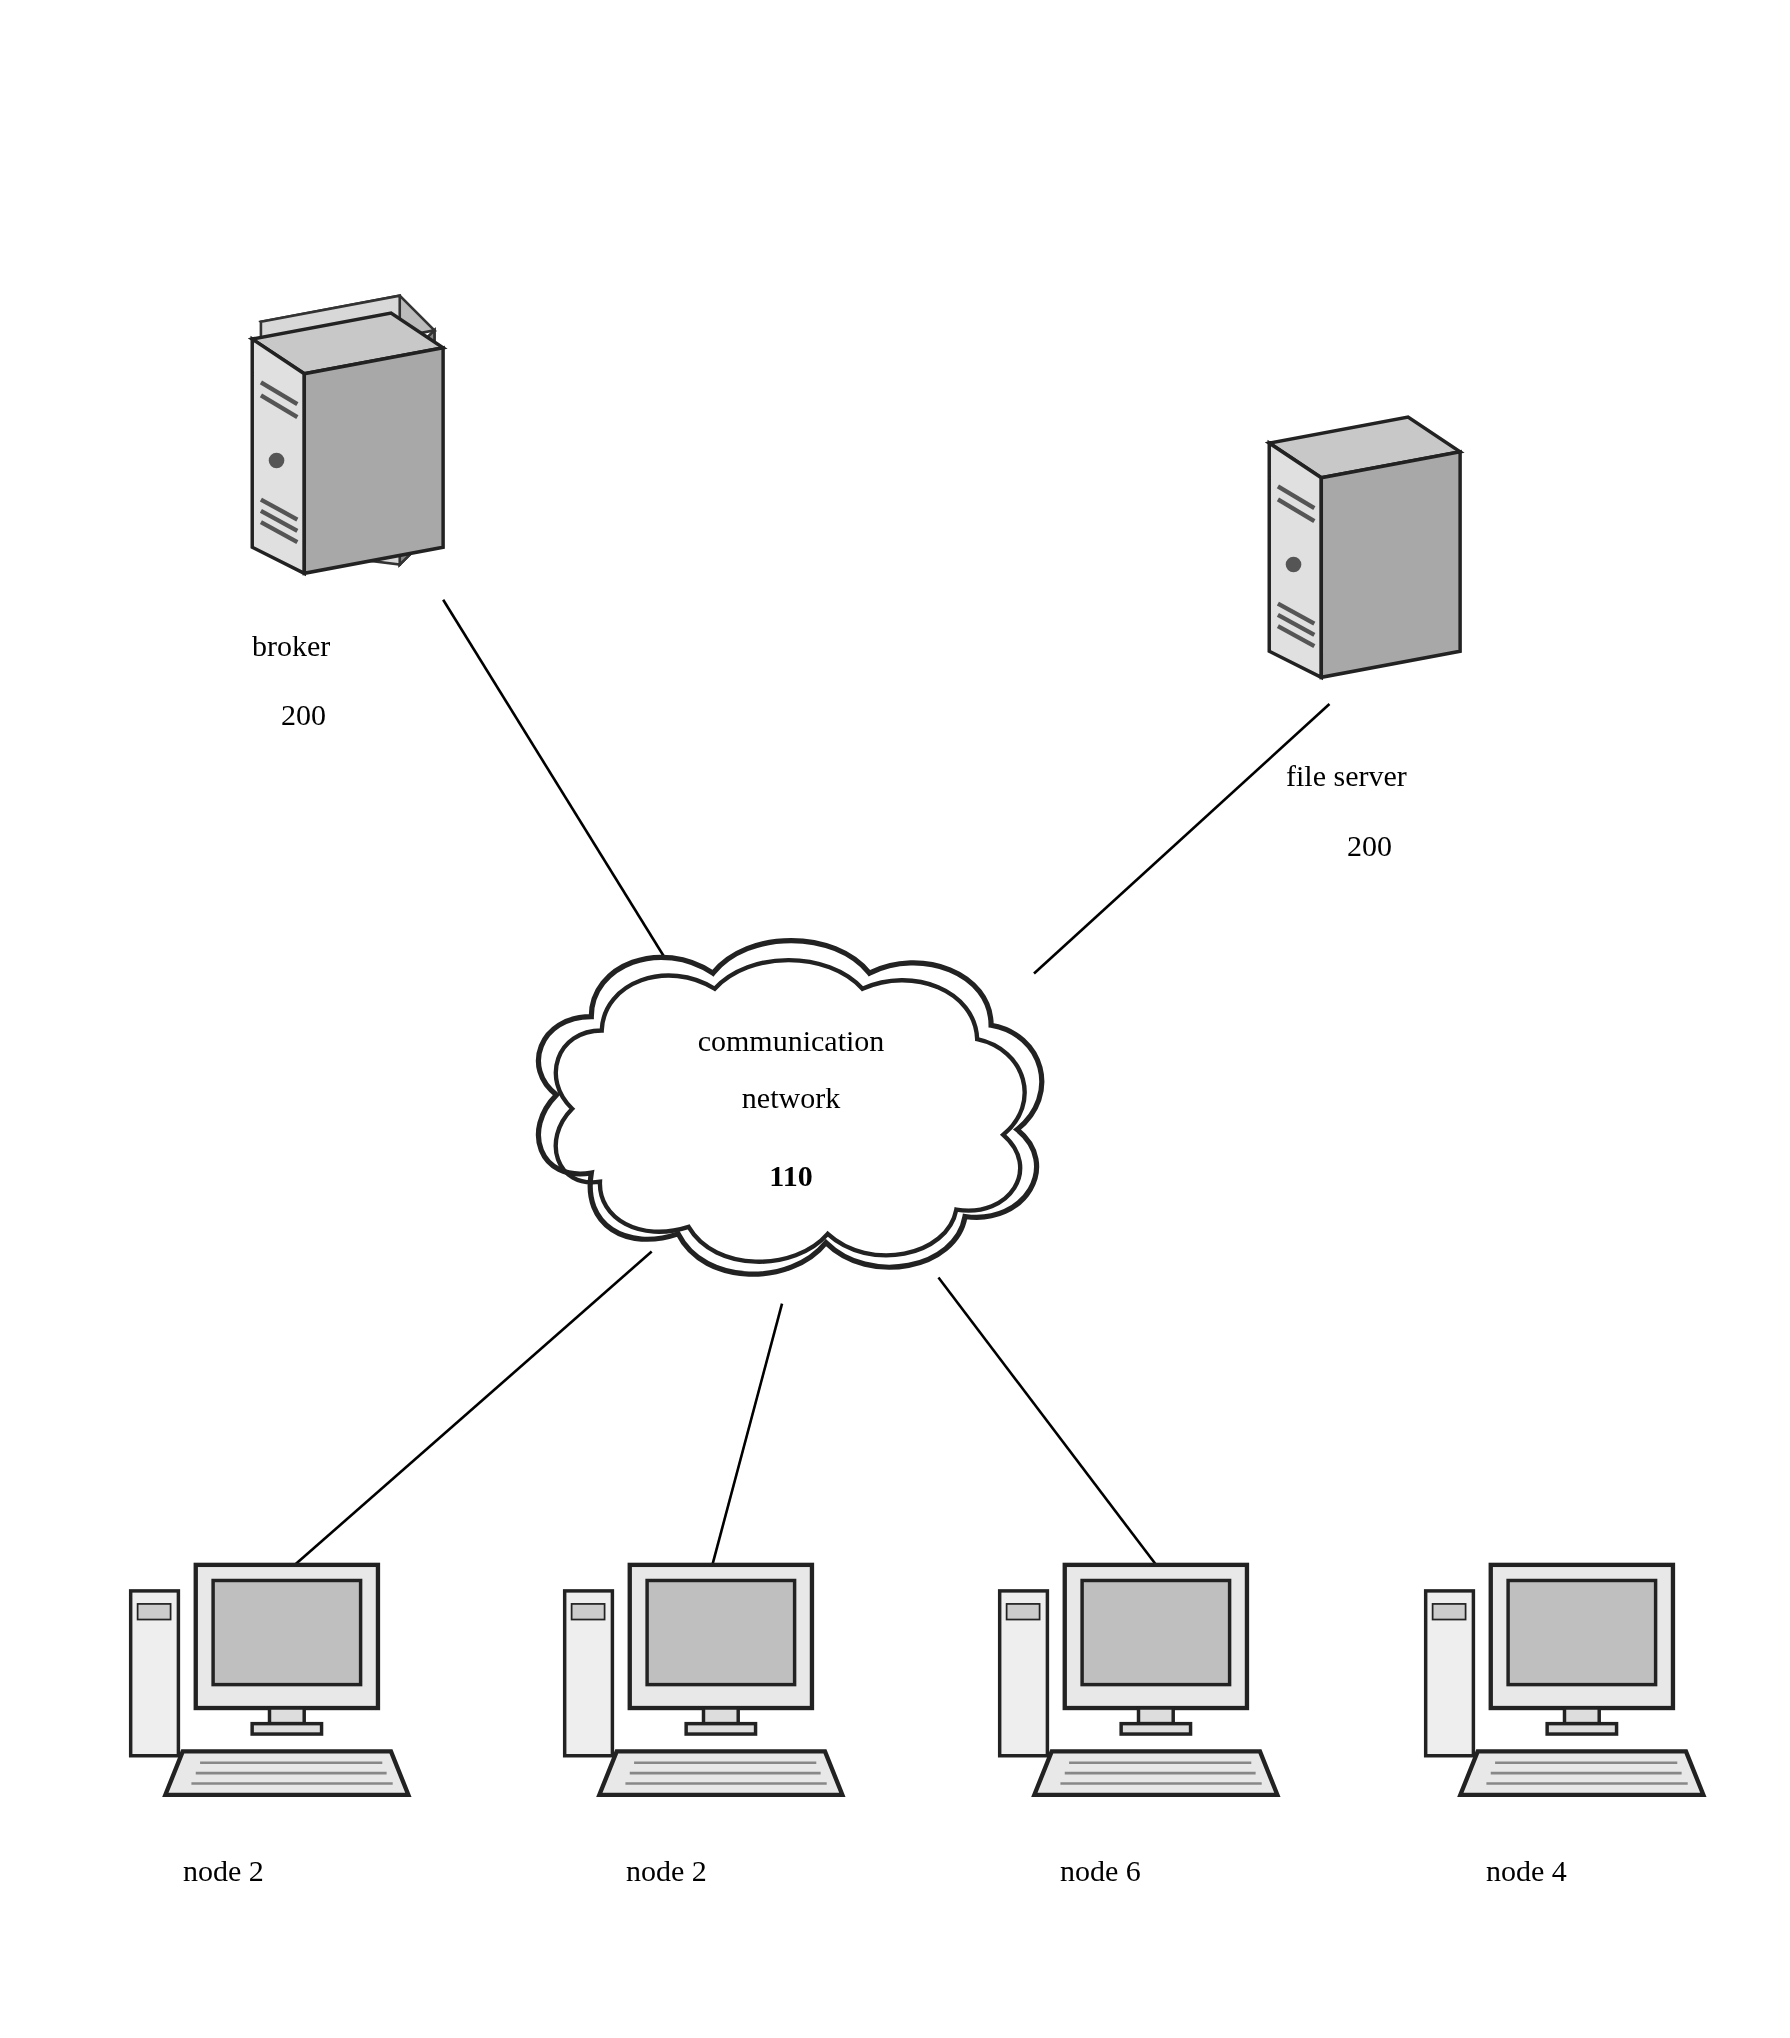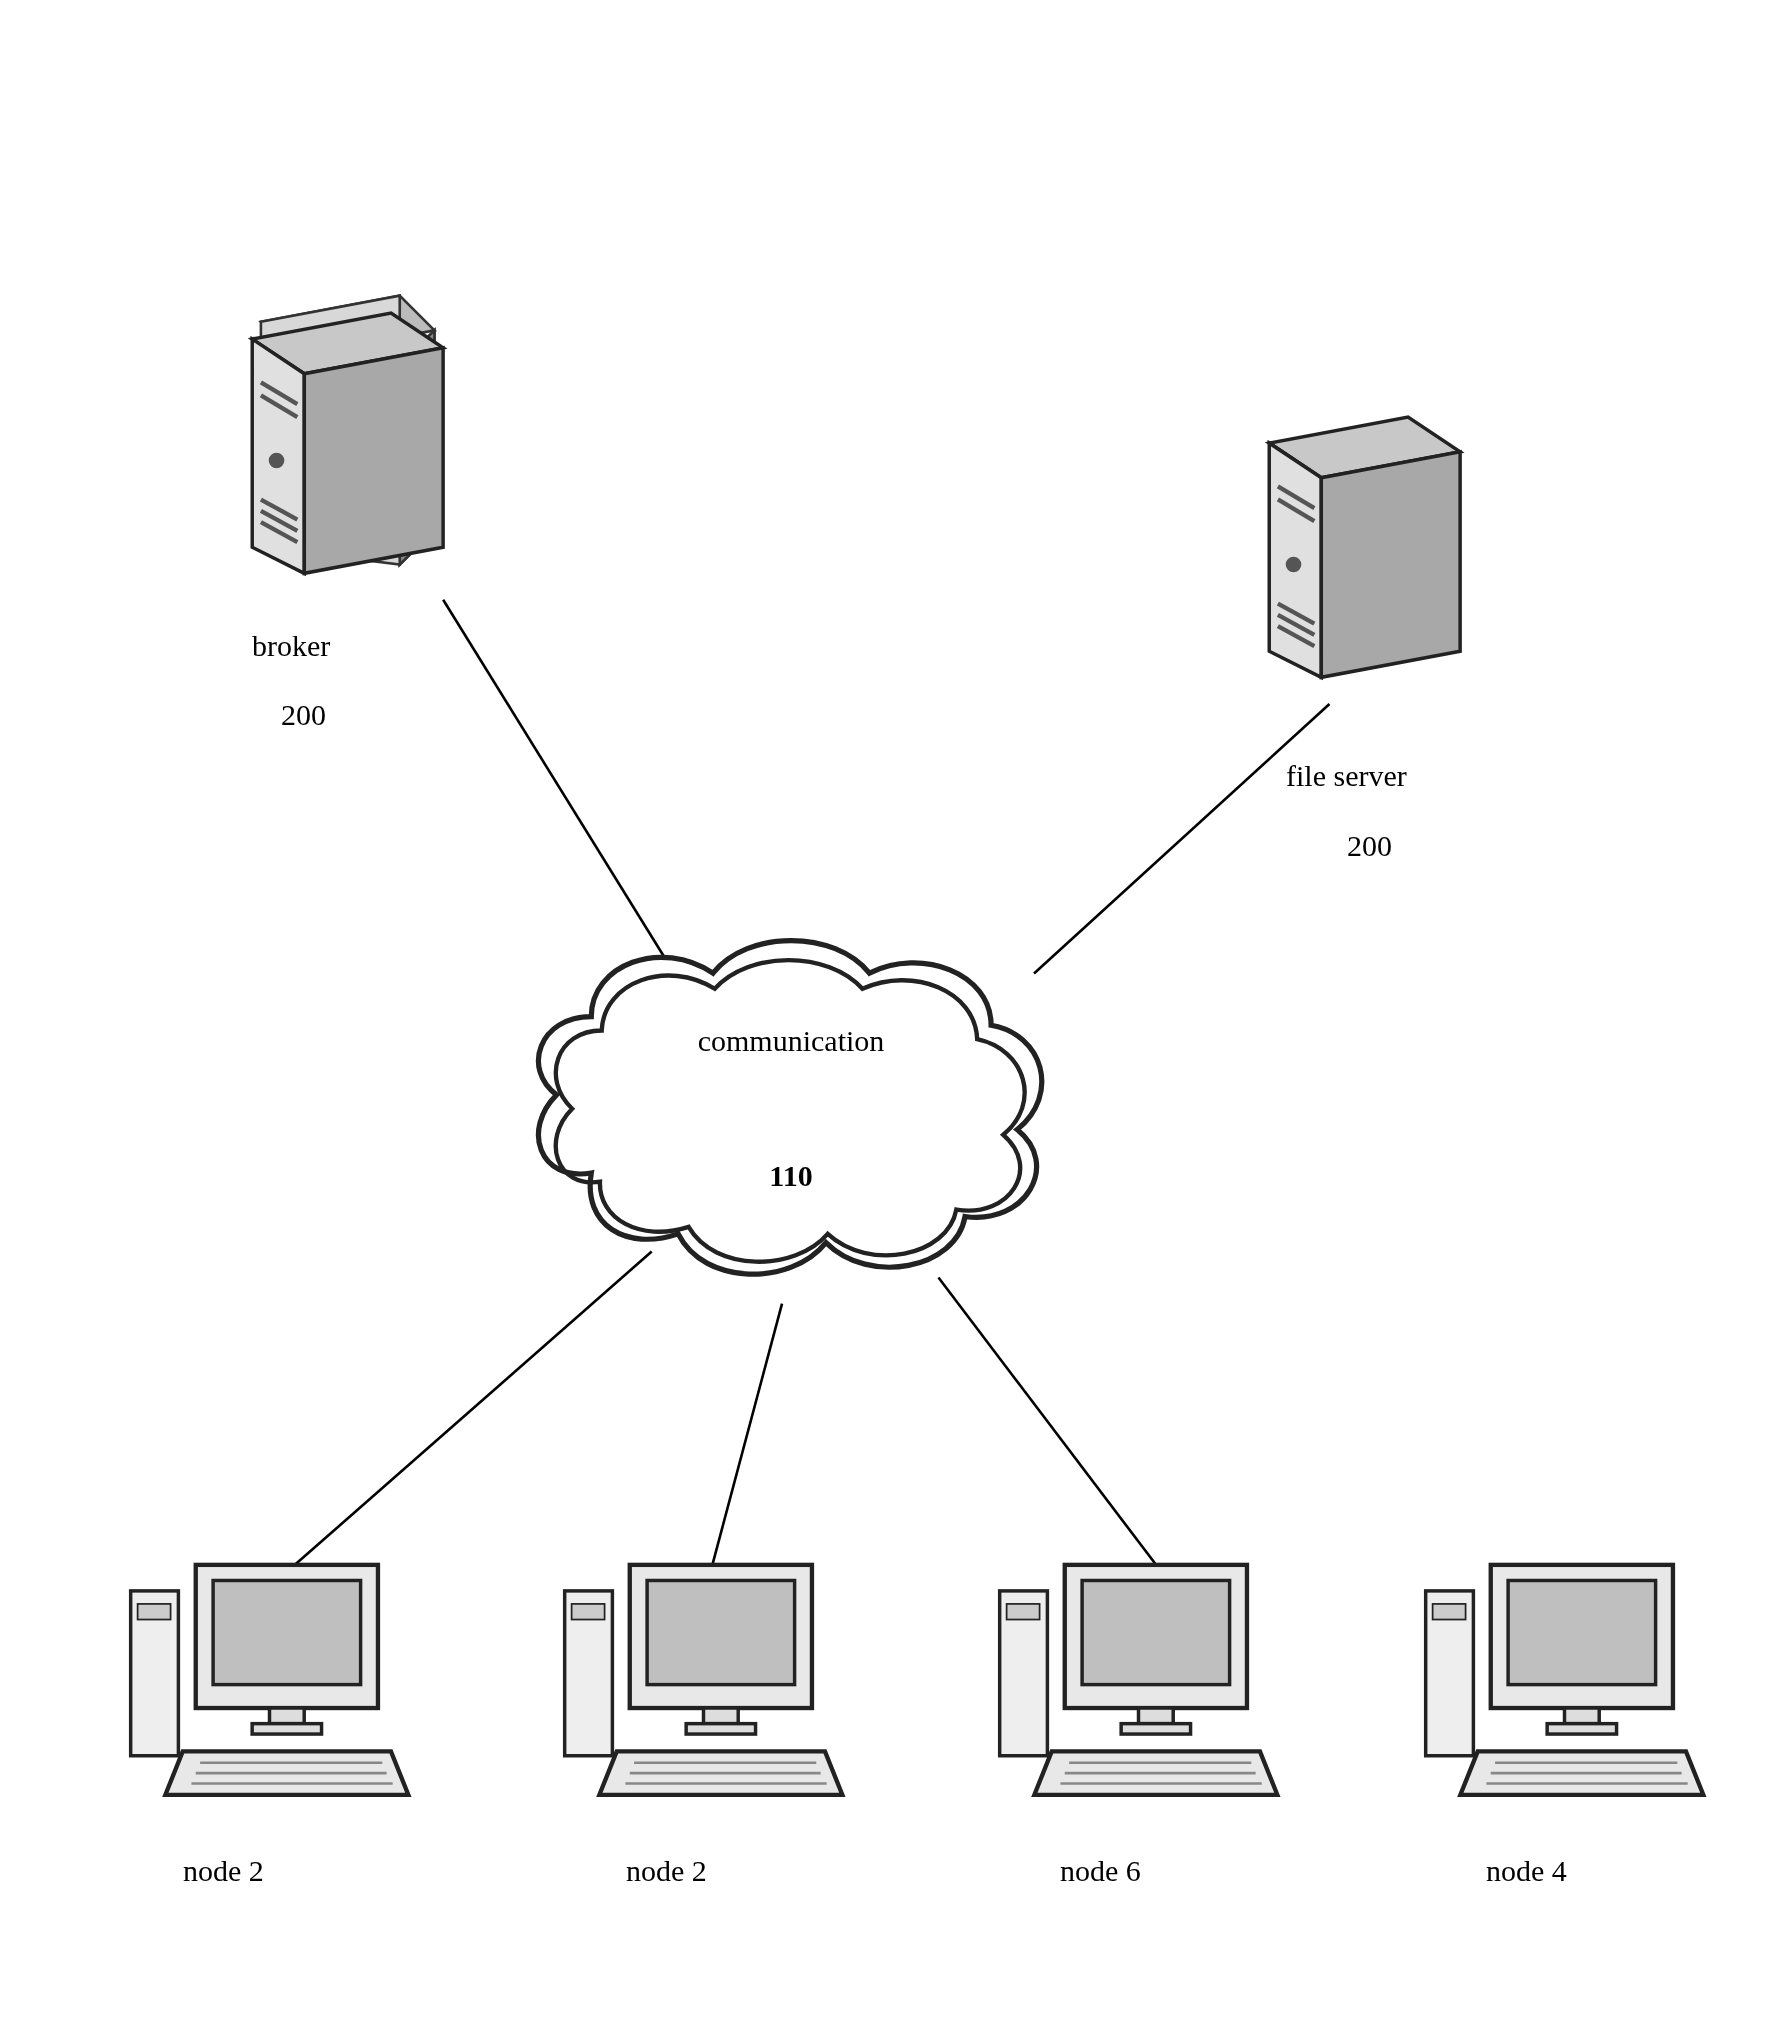--- a/index.html
+++ b/index.html
@@ -124,20 +124,21 @@
                  C 490 92, 562 120, 564 176
                  C 620 188, 638 250, 594 286
                  C 638 324, 602 382, 540 372
                  C 530 426, 440 444, 392 400
                  C 354 444, 262 444, 232 392
                  C 176 410, 128 382, 130 340 Z"></path>
       </g>
     </svg>
   </div>
   <div class="label" style="left:626px; top:1021px; width:330px; text-align:center; white-space:normal;">communication</div>
+  <div class="label" style="left:626px; top:1078px; width:330px; text-align:center;">network</div>
   <div class="label" style="left:626px; top:1156px; width:330px; text-align:center;font-weight:bold;">110</div>
 
   <div class="computer" style="left:122px; top:1556px;">
     <svg viewBox="0 0 340 290" width="295" height="252">
 
       <rect x="10" y="40" width="55" height="190" fill="#eee" stroke="#222" stroke-width="4"></rect>
       <rect x="18" y="55" width="38" height="18" fill="#ccc" stroke="#222" stroke-width="2"></rect>
 
       <rect x="85" y="10" width="210" height="165" fill="#e8e8e8" stroke="#222" stroke-width="5"></rect>
       <rect x="105" y="28" width="170" height="120" fill="#bfbfbf" stroke="#222" stroke-width="4"></rect>

